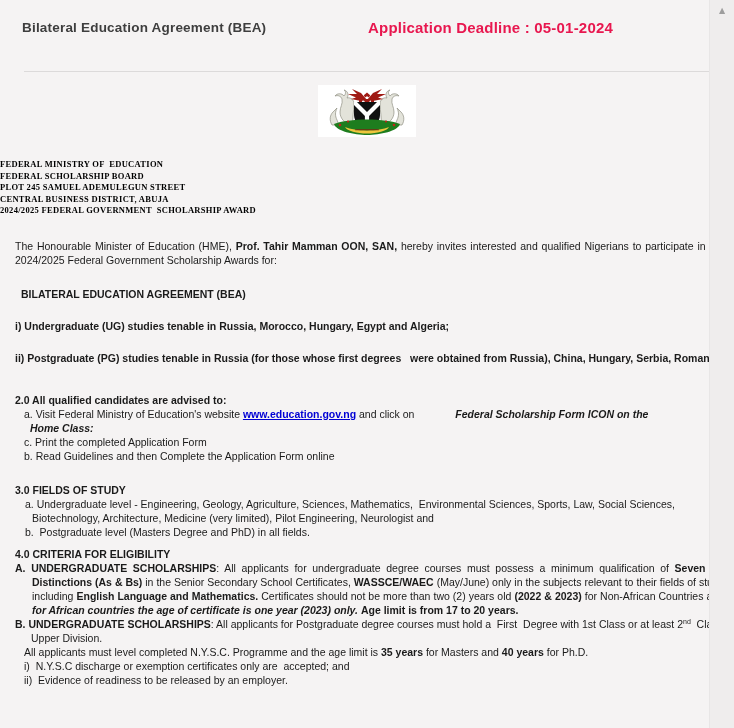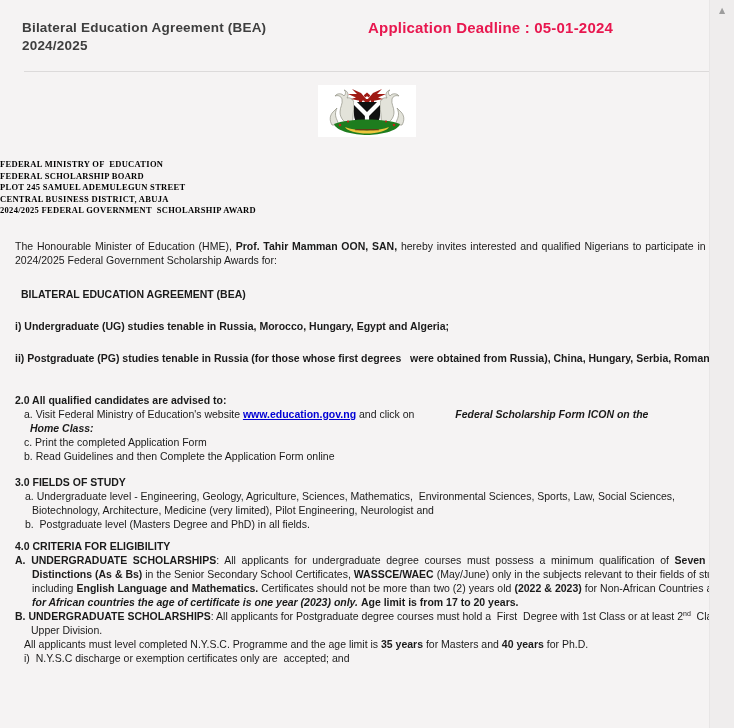--- a/index.html
+++ b/index.html
@@ -42,21 +42,21 @@
 
   
   .doc{padding:0 10px 0 15px;font-size:10.5px;line-height:14px}
   .doc p{margin:0}
   .intro{margin-top:22px !important;text-align:justify}
   .bea{margin-top:20px !important;margin-left:6px !important;font-weight:700}
   .prog1{margin-top:18px !important;font-weight:700}
   .prog2{margin-top:18px !important;font-weight:700;padding-left:15px;text-indent:-15px}
   .sec{margin-top:0}
   .sec2{margin-top:28px}
-  .sec3{margin-top:12px}
+  .sec3{margin-top:20px}
   .sec4{margin-top:8px}
   .sec-heading{font-weight:700}
   .ind9{margin-left:9px !important}
   .ind15{margin-left:15px !important}
   .hang7{margin-left:10px !important;padding-left:7px;text-indent:-7px}
   .hang16{padding-left:16px;text-indent:-16px}
   .hang17{padding-left:17px;text-indent:-17px;text-align:justify}
   .bi{font-weight:700;font-style:italic}
 
   
@@ -68,21 +68,20 @@
     color:#9d9d9d;font-size:8px;text-align:center;padding-top:6px;
     font-family:"DejaVu Sans",sans-serif;user-select:none;
   }
 </style>
 </head>
 <body>
 
 <div class="header">
   <div class="title">
     <div>Bilateral Education Agreement (BEA)</div>
-    <div>2024/2025</div>
   </div>
   <div class="deadline">Application Deadline : 05-01-2024</div>
 </div>
 <div class="divider"></div>
 
 <div class="crest-wrap">
   <svg width="98" height="52" viewBox="0 0 98 52">
     <rect x="0" y="0" width="98" height="52" fill="#ffffff"></rect>
 
     <g fill="#e3e3da" stroke="#8f8f82" stroke-width="0.7">
@@ -161,18 +160,19 @@
     <p class="hang7">a. Undergraduate level - Engineering, Geology, Agriculture, Sciences, Mathematics, &nbsp;Environmental Sciences, Sports, Law, Social Sciences, Biotechnology, Architecture, Medicine (very limited), Pilot Engineering, Neurologist and</p>
     <p class="hang7">b. &nbsp;Postgraduate level (Masters Degree and PhD) in all fields.</p>
   </div>
 
   <div class="sec sec4">
     <p class="sec-heading">4.0 CRITERIA FOR ELIGIBILITY</p>
     <p class="hang17"><span class="b">A. UNDERGRADUATE SCHOLARSHIPS</span><span>: All applicants for undergraduate degree courses must possess a minimum qualification of </span><span class="b">Seven (7) Distinctions (As &amp; Bs)</span><span> in the Senior Secondary School Certificates, </span><span class="b">WASSCE/WAEC</span><span> (May/June) only in the subjects relevant to their fields of study including </span><span class="b">English Language and Mathematics.</span><span> Certificates should not be more than two (2) years old </span><span class="b">(2022 &amp; 2023)</span><span> for Non-African Countries and </span><span class="b i">for African countries the age of certificate is one year (2023) only.</span><span> </span><span class="b">Age limit is from 17 to 20 years.</span></p>
     <p class="hang16"><span class="b">B. UNDERGRADUATE SCHOLARSHIPS</span><span>: All applicants for Postgraduate degree courses must hold a &nbsp;First &nbsp;Degree with 1st Class or at least 2</span><sup>nd</sup><span> &nbsp;Class Upper Division.</span></p>
     <p class="ind9"><span>All applicants must level completed N.Y.S.C. Programme and the age limit is </span><span class="b">35 years</span><span> for Masters and </span><span class="b">40 years</span><span> for Ph.D.</span></p>
     <p class="ind9">i) &nbsp;N.Y.S.C discharge or exemption certificates only are &nbsp;accepted; and</p>
+    <p class="ind9">ii) &nbsp;Evidence of readiness to be released by an employer.</p>
   </div>
 </div>
 
 <div class="scrollbar">
   <div class="scroll-arrow">▲</div>
 </div>
 
 </body></html>

